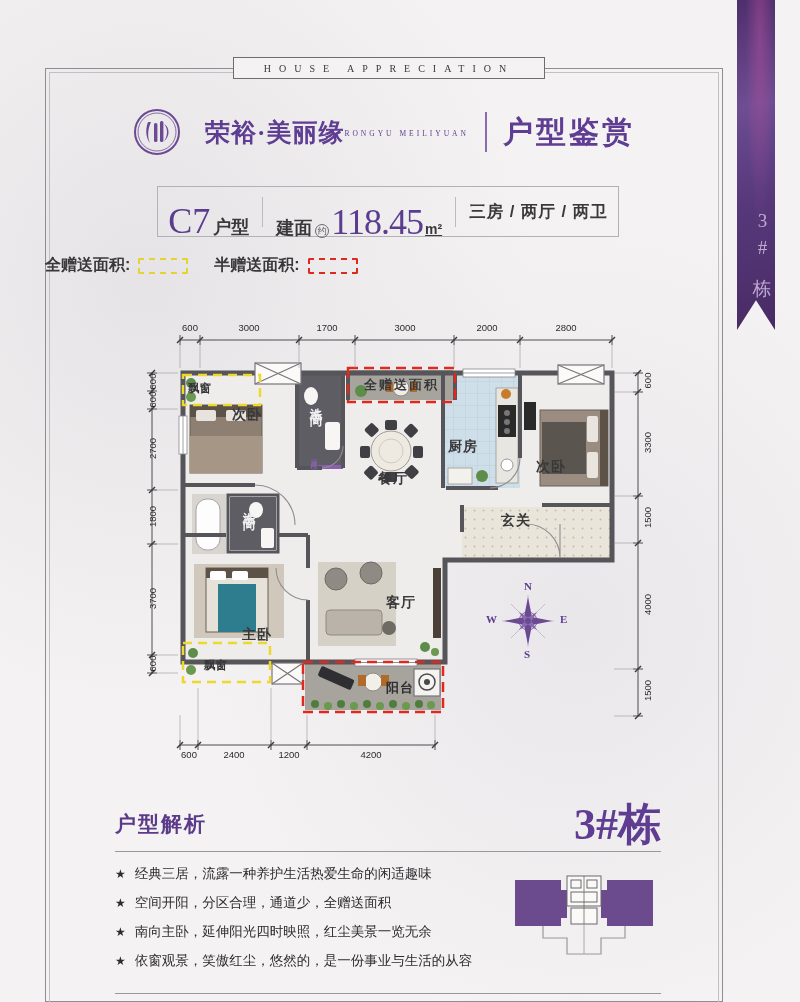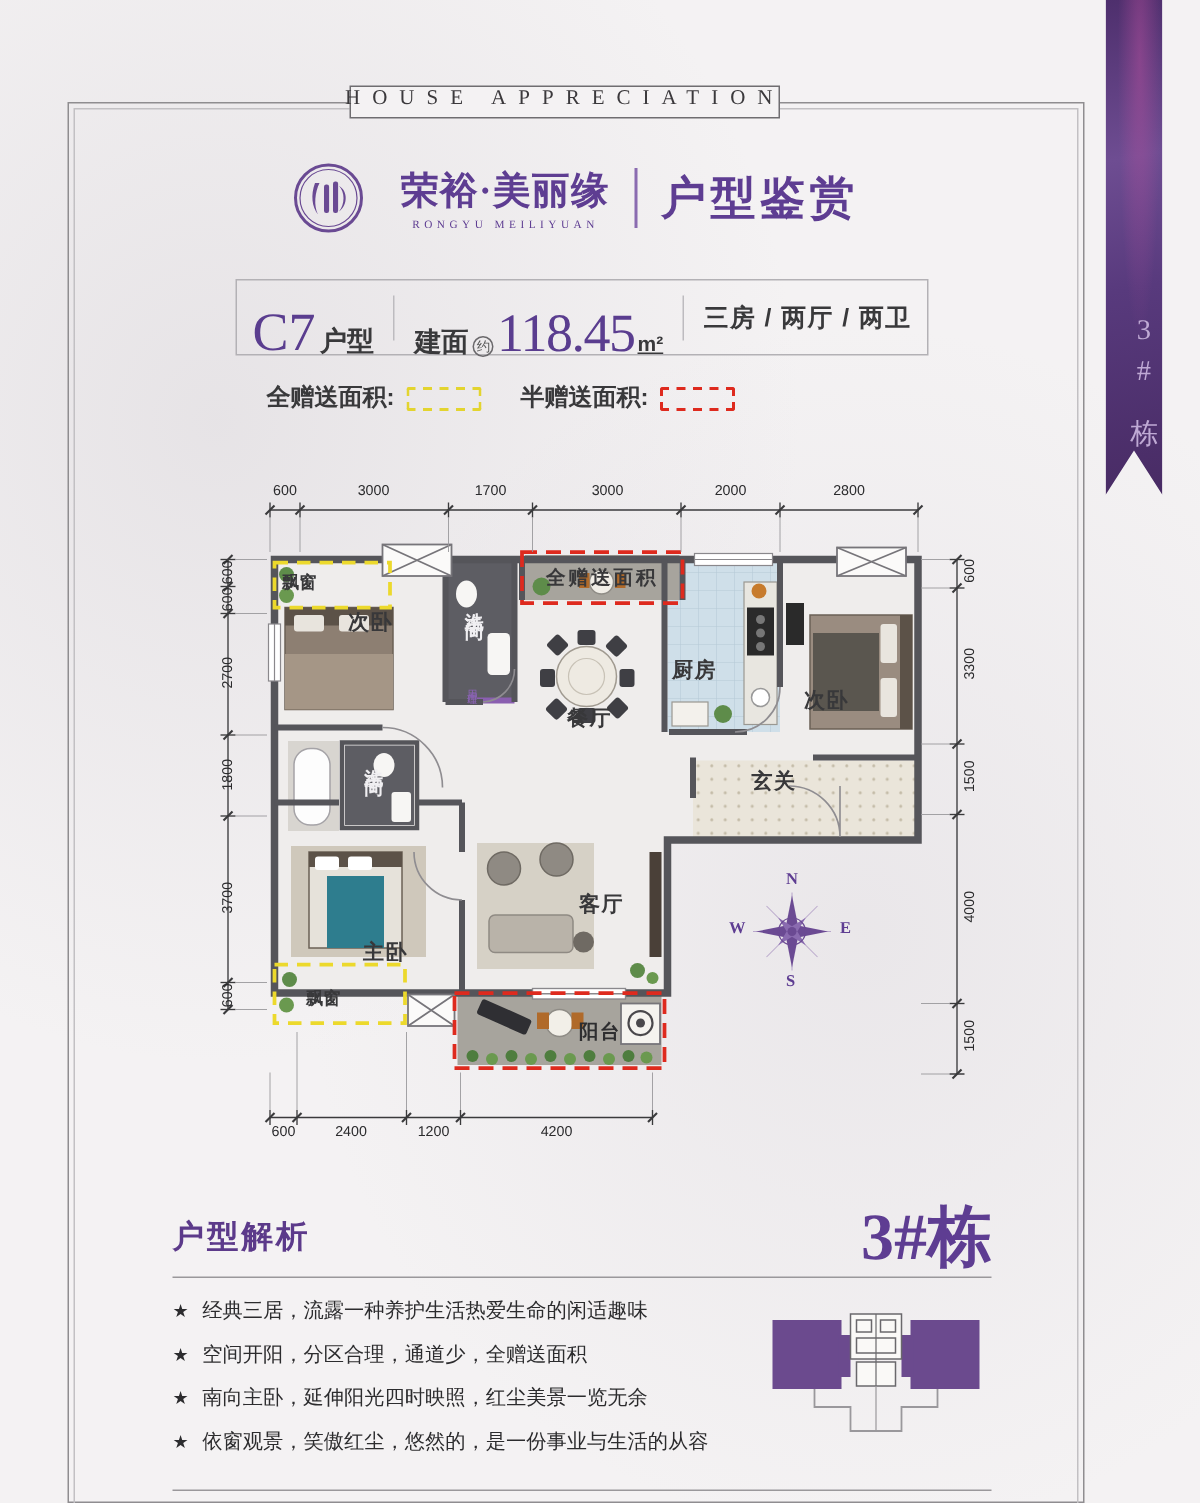--- a/index.html
+++ b/index.html
@@ -8,59 +8,59 @@
     background:
       radial-gradient(ellipse at 18% 28%, rgba(205,200,206,.35), transparent 42%),
       radial-gradient(ellipse at 72% 62%, rgba(210,205,212,.30), transparent 46%),
       #f4f2f3; }
 
   
   .frame { position:absolute; left:45px; top:68px; width:678px; height:934px; border:1px solid #8f8d90; }
   .frame-inner { position:absolute; left:3px; top:3px; right:3px; bottom:-4px; border:1px solid #c2c0c3; }
 
   
-  .banner { position:absolute; left:233px; top:57px; width:287px; height:22px; border:1px solid #6f6d70;
-    background:#f4f2f3; display:flex; align-items:flex-start; justify-content:center;
-    font-family:"Liberation Serif", serif; font-size:14px; letter-spacing:8px; color:#3b393c; white-space:nowrap; }
+  .banner { position:absolute; left:233px; top:57px; width:312px; height:22px; border:1px solid #6f6d70;
+    background:#f4f2f3; display:flex; align-items:center; justify-content:center;
+    font-family:"Liberation Serif", serif; font-size:10px; letter-spacing:8px; color:#3b393c; white-space:nowrap; }
 
   
   .ribbon { position:absolute; left:737px; top:0; width:38px; height:330px;
     background:
       radial-gradient(ellipse at 60% 12%, rgba(190,80,160,.45), transparent 45%),
       linear-gradient(170deg, #4e2f6d 0%, #6e4d92 32%, #583a7d 58%, #482b64 100%);
     clip-path: polygon(0 0, 100% 0, 100% 100%, 50% 91%, 0 100%); }
   .ribbon-label { position:absolute; bottom:52px; left:0; width:100%; display:flex; justify-content:center;
     writing-mode:vertical-rl; text-orientation:upright; color:#bfa9d4;
     font-family:"Liberation Serif", serif; font-size:19px; letter-spacing:6px; }
 
   
   .logo-row { position:absolute; left:45px; top:102px; width:678px; height:60px;
     display:flex; align-items:center; justify-content:center; }
-  .brand-col { display:flex; flex-direction:column; align-items:center; margin-left:24px; }
+  .brand-col { display:flex; flex-direction:row; align-items:center; margin-left:24px; }
   .brand-cn { font-family:"Liberation Serif", serif; font-weight:bold; font-size:25px; color:#5e3d92; letter-spacing:1px; }
   .brand-en { font-family:"Liberation Serif", serif; font-size:7.5px; letter-spacing:3px; color:#5e3d92; margin-top:2px; }
   .logo-divider { width:2px; height:40px; background:#8a6bb0; margin:0 16px; }
   .section-title { font-size:30px; font-weight:600; color:#5e3d92; letter-spacing:3px; }
 
   
   .info-bar { position:absolute; left:157px; top:186px; width:462px; height:51px; border:1px solid #b3b1b5;
     display:flex; align-items:center; justify-content:center; padding:0 8px; white-space:nowrap; }
   .unit-code { font-family:"Liberation Serif", serif; font-size:36px; color:#5a3d8f; line-height:1; }
   .unit-suffix { font-size:18px; font-weight:bold; color:#39393b; margin-left:3px;margin-top:30px; }
   .bar-div { width:1px; height:30px; background:#bdbbbf; margin:0 13px; }
   .area-prefix { font-size:18px; font-weight:bold; color:#39393b; }
   .circle-char { display:inline-block; width:14px; height:14px; border:1px solid #6a686b; border-radius:50%;
     font-size:9px; line-height:13px; text-align:center; color:#555; margin:0 2px 0 3px; }
   .area-value { font-family:"Liberation Serif", serif; font-size:36px; color:#5a3d8f; line-height:1; letter-spacing:-1px;margin-top:20px; }
   .area-unit { font-size:14px; font-weight:bold; color:#39393b; margin-left:2px;text-decoration:underline; }
   .room-config { font-size:16.5px; font-weight:bold; color:#39393b; letter-spacing:1px; }
   .baseline-group { display:flex; align-items:baseline; }
 
   
-  .legend-row { position:absolute; left:45px; top:255px; width:578px; display:flex; align-items:center; justify-content:center; gap:26px; }
+  .legend-row { position:absolute; left:45px; top:255px; width:578px; display:flex; align-items:center; gap:26px; }
   .legend-item { display:flex; align-items:center; gap:8px; }
   .legend-label { font-size:16px; font-weight:bold; color:#39393b; }
   .swatch { width:50px; height:16px; border-radius:2px; }
   .swatch-full { border:2px dashed #e3d42f; }
   .swatch-half { border:2px dashed #de2a1e; }
 
   
   .plan { position:absolute; left:130px; top:310px; width:530px; height:465px; }
   .plan svg.plansvg { position:absolute; left:0; top:0; }
   .room-label { position:absolute; font-size:14px; font-weight:bold; color:#38383a; white-space:nowrap; letter-spacing:1px; }

